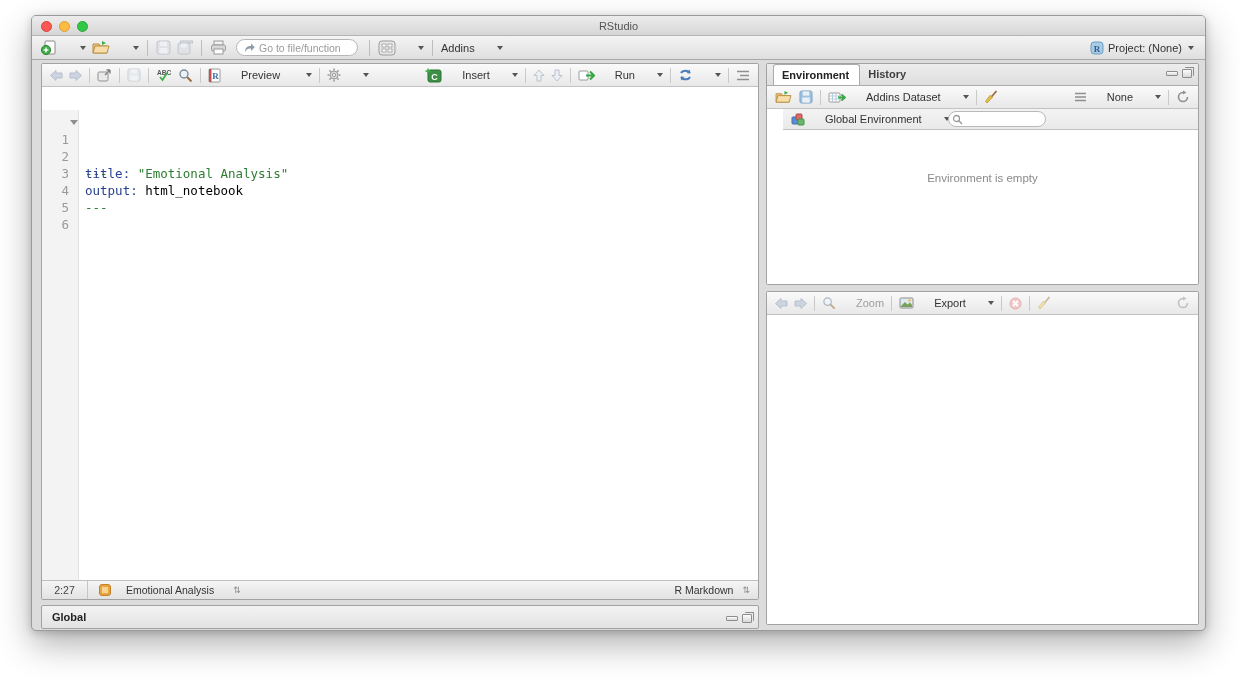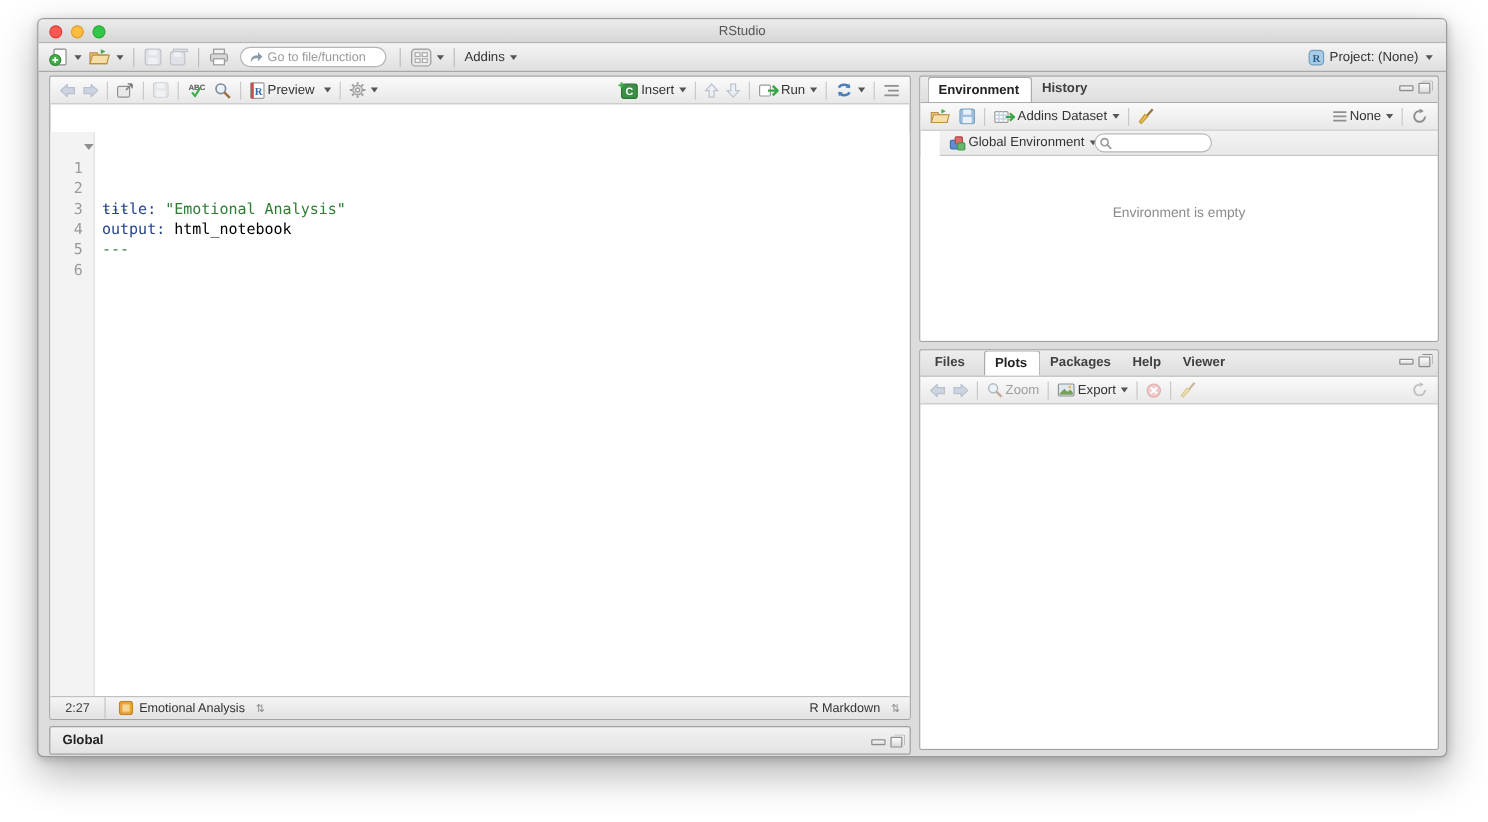--- a/index.html
+++ b/index.html
@@ -22,21 +22,21 @@
   .light.yellow { background:#fdbc40; border:1px solid #de9f34; }
   .light.green  { background:#33c748; border:1px solid #27aa35; }
   .win-title { text-align:center; font-size:11px; color:#555; line-height:20px; }
 
   
   .main-toolbar {
     height:24px; background:linear-gradient(#f4f4f4,#dfdfdf);
     border-bottom:1px solid #a8a8a8; display:flex; align-items:center; padding:0 6px;
     font-size:11px; color:#333; position:relative;
   }
-  .tb-btn { display:flex; align-items:center; gap:2px; padding:1px 3px; border-radius:3px; }
+  .tb-btn { display:flex; align-items:center; gap:20px; padding:1px 3px; border-radius:3px; }
   .caret { width:0; height:0; border-left:3px solid transparent; border-right:3px solid transparent; border-top:4px solid #555; margin-left:2px; }
   .tb-sep { width:1px; height:16px; background:#bdbdbd; margin:0 5px; }
   .goto-box {
     display:flex; align-items:center; gap:4px; width:122px; height:17px;
     background:#ffffff; border:1px solid #b5b5b5; border-radius:9px; padding:0 7px; margin:0 6px;
   }
   .goto-box input { border:none; outline:none; width:90px; font-size:10.5px; color:#333; background:transparent; font-family:"Liberation Sans", sans-serif; }
   .goto-box input::placeholder { color:#9a9a9a; }
   .project-chip { position:absolute; right:8px; display:flex; align-items:center; gap:4px; font-size:11px; color:#333; }
 
@@ -369,21 +369,21 @@
           <span class="lnum">5</span>
         </div>
         <div class="code-line">
           <span class="lnum">6</span>
         </div>
       </div>
     </div>
 
     <div class="src-statusbar">
       <div class="cursor-cell">2:27</div>
-      <div class="tb-btn" style="margin-left:8px; gap:5px;text-align:center;">
+      <div class="tb-btn" style="margin-left:8px; gap:15px;text-align:center;">
         <span class="icon">
           <svg width="12" height="12" viewBox="0 0 12 12">
               <rect x="0.5" y="0.5" width="11" height="11" rx="2.5" fill="#e8a33d" stroke="#c2822a"></rect>
               <rect x="3" y="3" width="6" height="6" fill="#f6d594"></rect>
             </svg>
         </span>
         <span>Emotional Analysis</span>
         <span class="updown">⇅</span>
       </div>
       <div class="right-group tb-btn" style="gap:5px;">
@@ -504,41 +504,20 @@
         <input class="search-input" type="text" value="" style="">
       </div>
     </div>
     <div style="position:absolute; left:0; right:0; top:67px; bottom:0; background:#fff;">
       <div class="empty-msg">Environment is empty</div>
     </div>
   </div>
 
   <div class="pane" style="left:734px; top:275px; width:433px; height:334px;">
     <div class="grip"></div>
-    <div class="tabstrip">
-      <div class="tab" style="font-weight:bold; margin-left:4px;">
-        <span>Files</span>
-      </div>
-      <div class="tab active">
-        <span>Plots</span>
-      </div>
-      <div class="tab" style="font-weight:bold;">
-        <span>Packages</span>
-      </div>
-      <div class="tab" style="font-weight:bold;">
-        <span>Help</span>
-      </div>
-      <div class="tab" style="font-weight:bold;">
-        <span>Viewer</span>
-      </div>
-      <div class="winbtns">
-        <span class="minmax-min"></span>
-        <span class="minmax-max"></span>
-      </div>
-    </div>
     <div class="pane-toolbar">
       <div class="tb-btn">
         <svg width="13" height="11" viewBox="0 0 13 11">
             <path d="M6 0.5 L6 3 L12 3 L12 8 L6 8 L6 10.5 L0.5 5.5 Z" fill="#ccd4e0" stroke="#b6c0cf"></path>
           </svg>
       </div>
       <div class="tb-btn">
         <svg width="13" height="11" viewBox="0 0 13 11">
             <path d="M7 0.5 L7 3 L1 3 L1 8 L7 8 L7 10.5 L12.5 5.5 Z" fill="#ccd4e0" stroke="#b6c0cf"></path>
           </svg>

